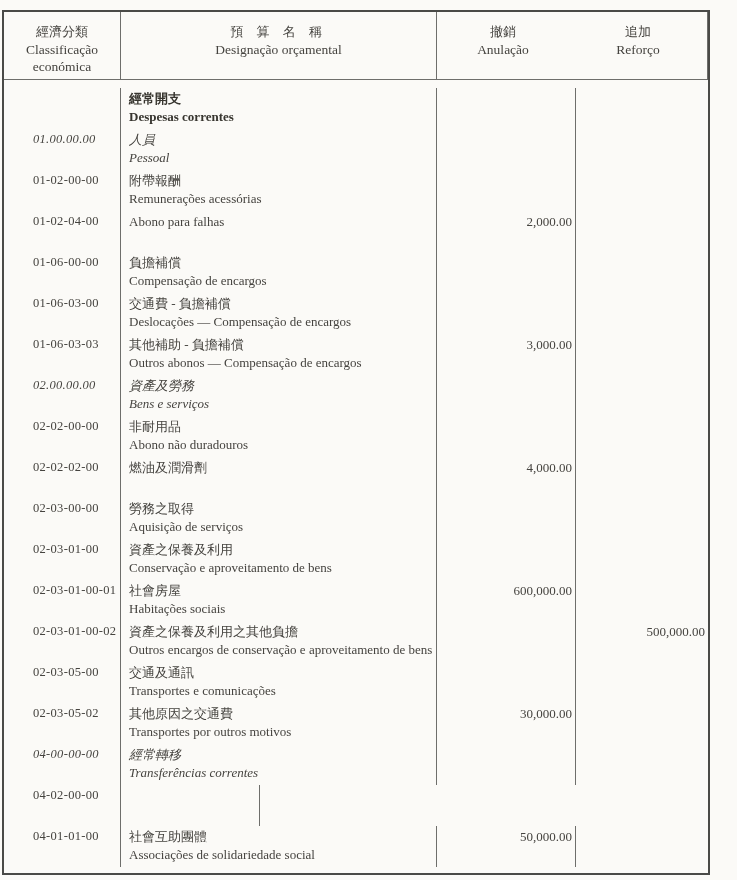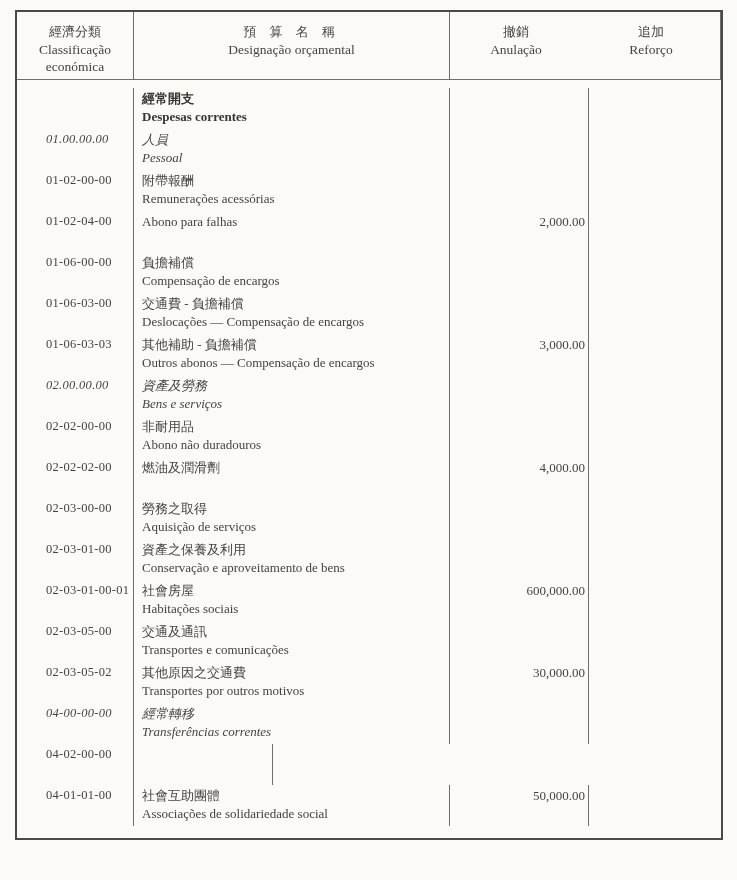--- a/index.html
+++ b/index.html
@@ -11,37 +11,37 @@
   * { margin: 0; padding: 0; box-sizing: border-box; }
   html, body { width: 737px; height: 880px; }
   body {
     background: var(--bg);
     font-family: "Liberation Serif", "DejaVu Serif", serif;
     color: var(--text);
     position: relative;
   }
   .doc-table {
     position: absolute;
-    left: 15px;
+    left: 2px;
     top: 10px;
     width: 708px;
     border: 2px solid var(--border-outer);
     background: var(--bg);
   }
   .hrow { display: flex; height: 68px; border-bottom: 1px solid var(--border-inner); }
   .cell { flex: none; }
   .c1 { width: 117px; border-right: 1px solid var(--border-inner); }
   .c2 { width: 316px; border-right: 1px solid var(--border-inner); overflow: hidden; }
   .c3 { width: 139px; border-right: 1px solid var(--border-inner); }
   .c4 { width: 132px; }
   .hcell { text-align: center; padding-top: 10px; }
   .h-zh { font-size: 13px; line-height: 19px; }
   .h-zh-spaced { letter-spacing: 5px; }
   .h-pt { font-size: 13.5px; line-height: 17px; }
-  .tbody { padding-top: 8px; padding-bottom: 12px; }
+  .tbody { padding-top: 8px; padding-bottom: 6px; }
   .row { display: flex; height: 41px; }
   .row .c1 { padding: 3px 0 0 29px; font-size: 12.5px; letter-spacing: 0.3px; }
   .row .c2 { padding: 2px 0 0 8px; }
   .zh-name { font-size: 13px; line-height: 18px; white-space: nowrap; }
   .pt-name { font-size: 13px; line-height: 18px; white-space: nowrap; }
   .amount { text-align: right; padding: 3px 3px 0 0; font-size: 13px; }
   .style-bold .zh-name, .style-bold .pt-name { font-weight: bold; color: #37352f; }
   .style-italic .code, .style-italic .zh-name, .style-italic .pt-name { font-style: italic; }
 </style>
 </head>
@@ -177,20 +177,29 @@
       <div class="row style-normal">
         <div class="cell c1"><span class="code">02-03-01-00-01</span></div>
         <div class="cell c2">
           <div class="zh-name">社會房屋</div>
           <div class="pt-name">Habitações sociais</div>
         </div>
         <div class="cell c3 amount">600,000.00</div>
         <div class="cell c4 amount"></div>
       </div>
       <div class="row style-normal">
+        <div class="cell c1"><span class="code">02-03-01-00-02</span></div>
+        <div class="cell c2">
+          <div class="zh-name">資產之保養及利用之其他負擔</div>
+          <div class="pt-name">Outros encargos de conservação e aproveitamento de bens</div>
+        </div>
+        <div class="cell c3 amount"></div>
+        <div class="cell c4 amount">500,000.00</div>
+      </div>
+      <div class="row style-normal">
         <div class="cell c1"><span class="code">02-03-05-00</span></div>
         <div class="cell c2">
           <div class="zh-name">交通及通訊</div>
           <div class="pt-name">Transportes e comunicações</div>
         </div>
         <div class="cell c3 amount"></div>
         <div class="cell c4 amount"></div>
       </div>
       <div class="row style-normal">
         <div class="cell c1"><span class="code">02-03-05-02</span></div>

